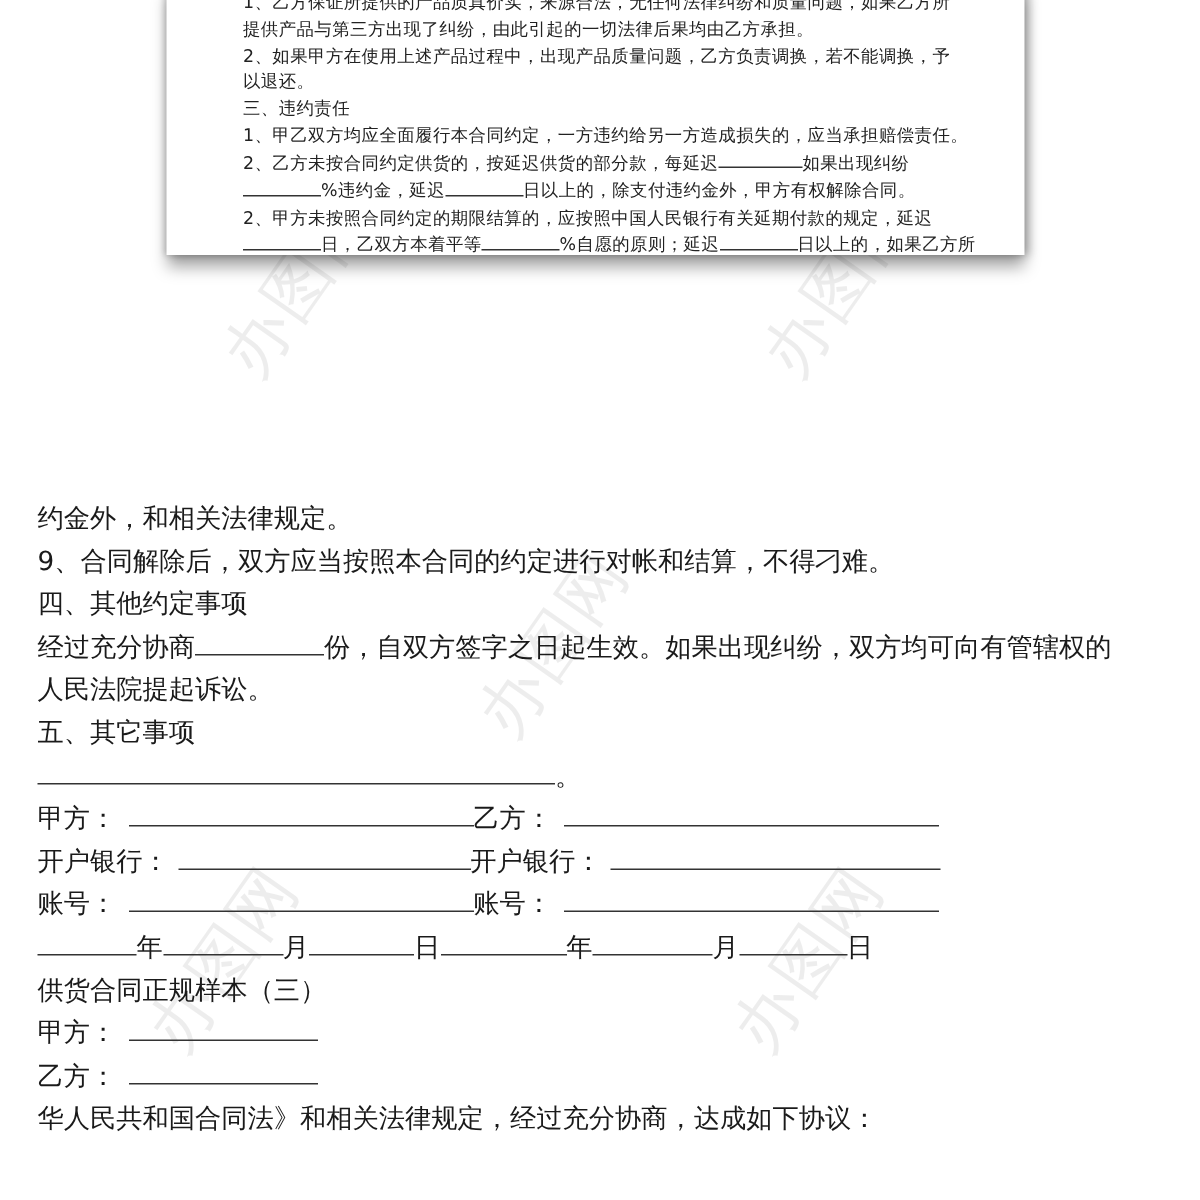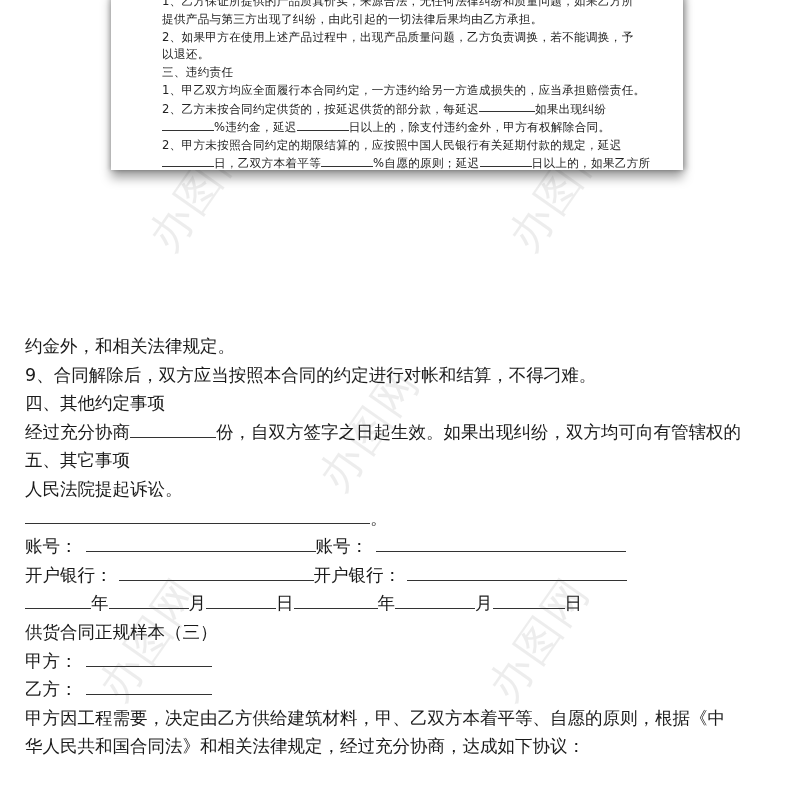--- a/index.html
+++ b/index.html
@@ -55,24 +55,24 @@
     <p>2、甲方未按照合同约定的期限结算的，应按照中国人民银行有关延期付款的规定，延迟</p>
     <p><span class="blank" style="width:52px"></span><span>日，乙双方本着平等</span><span class="blank" style="width:52px"></span><span>%自愿的原则；延迟</span><span class="blank" style="width:52px"></span><span>日以上的，如果乙方所</span></p>
   </div>
 </div>
 
 <div class="main">
   <p>约金外，和相关法律规定。</p>
   <p>9、合同解除后，双方应当按照本合同的约定进行对帐和结算，不得刁难。</p>
   <p>四、其他约定事项</p>
   <p><span>经过充分协商</span><span class="blank" style="width:86px"></span><span>份，自双方签字之日起生效。如果出现纠纷，双方均可向有管辖权的</span></p>
+  <p>人民法院提起诉讼。</p>
   <p>五、其它事项</p>
-  <p>人民法院提起诉讼。</p>
   <p><span class="blank" style="width:345px"></span><span>。</span></p>
+  <p><span>甲方：</span><span class="blank" style="width:230px;margin-left:8px"></span><span>乙方：</span><span class="blank" style="width:250px;margin-left:8px"></span></p>
+  <p><span>开户银行：</span><span class="blank" style="width:195px;margin-left:6px"></span><span>开户银行：</span><span class="blank" style="width:220px;margin-left:6px"></span></p>
   <p><span>账号：</span><span class="blank" style="width:230px;margin-left:8px"></span><span>账号：</span><span class="blank" style="width:250px;margin-left:8px"></span></p>
-  <p><span>开户银行：</span><span class="blank" style="width:195px;margin-left:6px"></span><span>开户银行：</span><span class="blank" style="width:220px;margin-left:6px"></span></p>
   <p><span class="blank" style="width:66px"></span><span>年</span><span class="blank" style="width:80px"></span><span>月</span><span class="blank" style="width:70px"></span><span>日</span><span class="blank" style="width:84px"></span><span>年</span><span class="blank" style="width:80px"></span><span>月</span><span class="blank" style="width:72px"></span><span>日</span></p>
   <p>供货合同正规样本（三）</p>
   <p><span>甲方：</span><span class="blank" style="width:126px;margin-left:8px"></span></p>
   <p><span>乙方：</span><span class="blank" style="width:126px;margin-left:8px"></span></p>
-  <p>甲方因工程需要，决定由乙方供给建筑材料，甲、乙双方本着平等、自愿的原则，根据《中</p>
   <p>华人民共和国合同法》和相关法律规定，经过充分协商，达成如下协议：</p>
 </div>
 
 </body></html>

